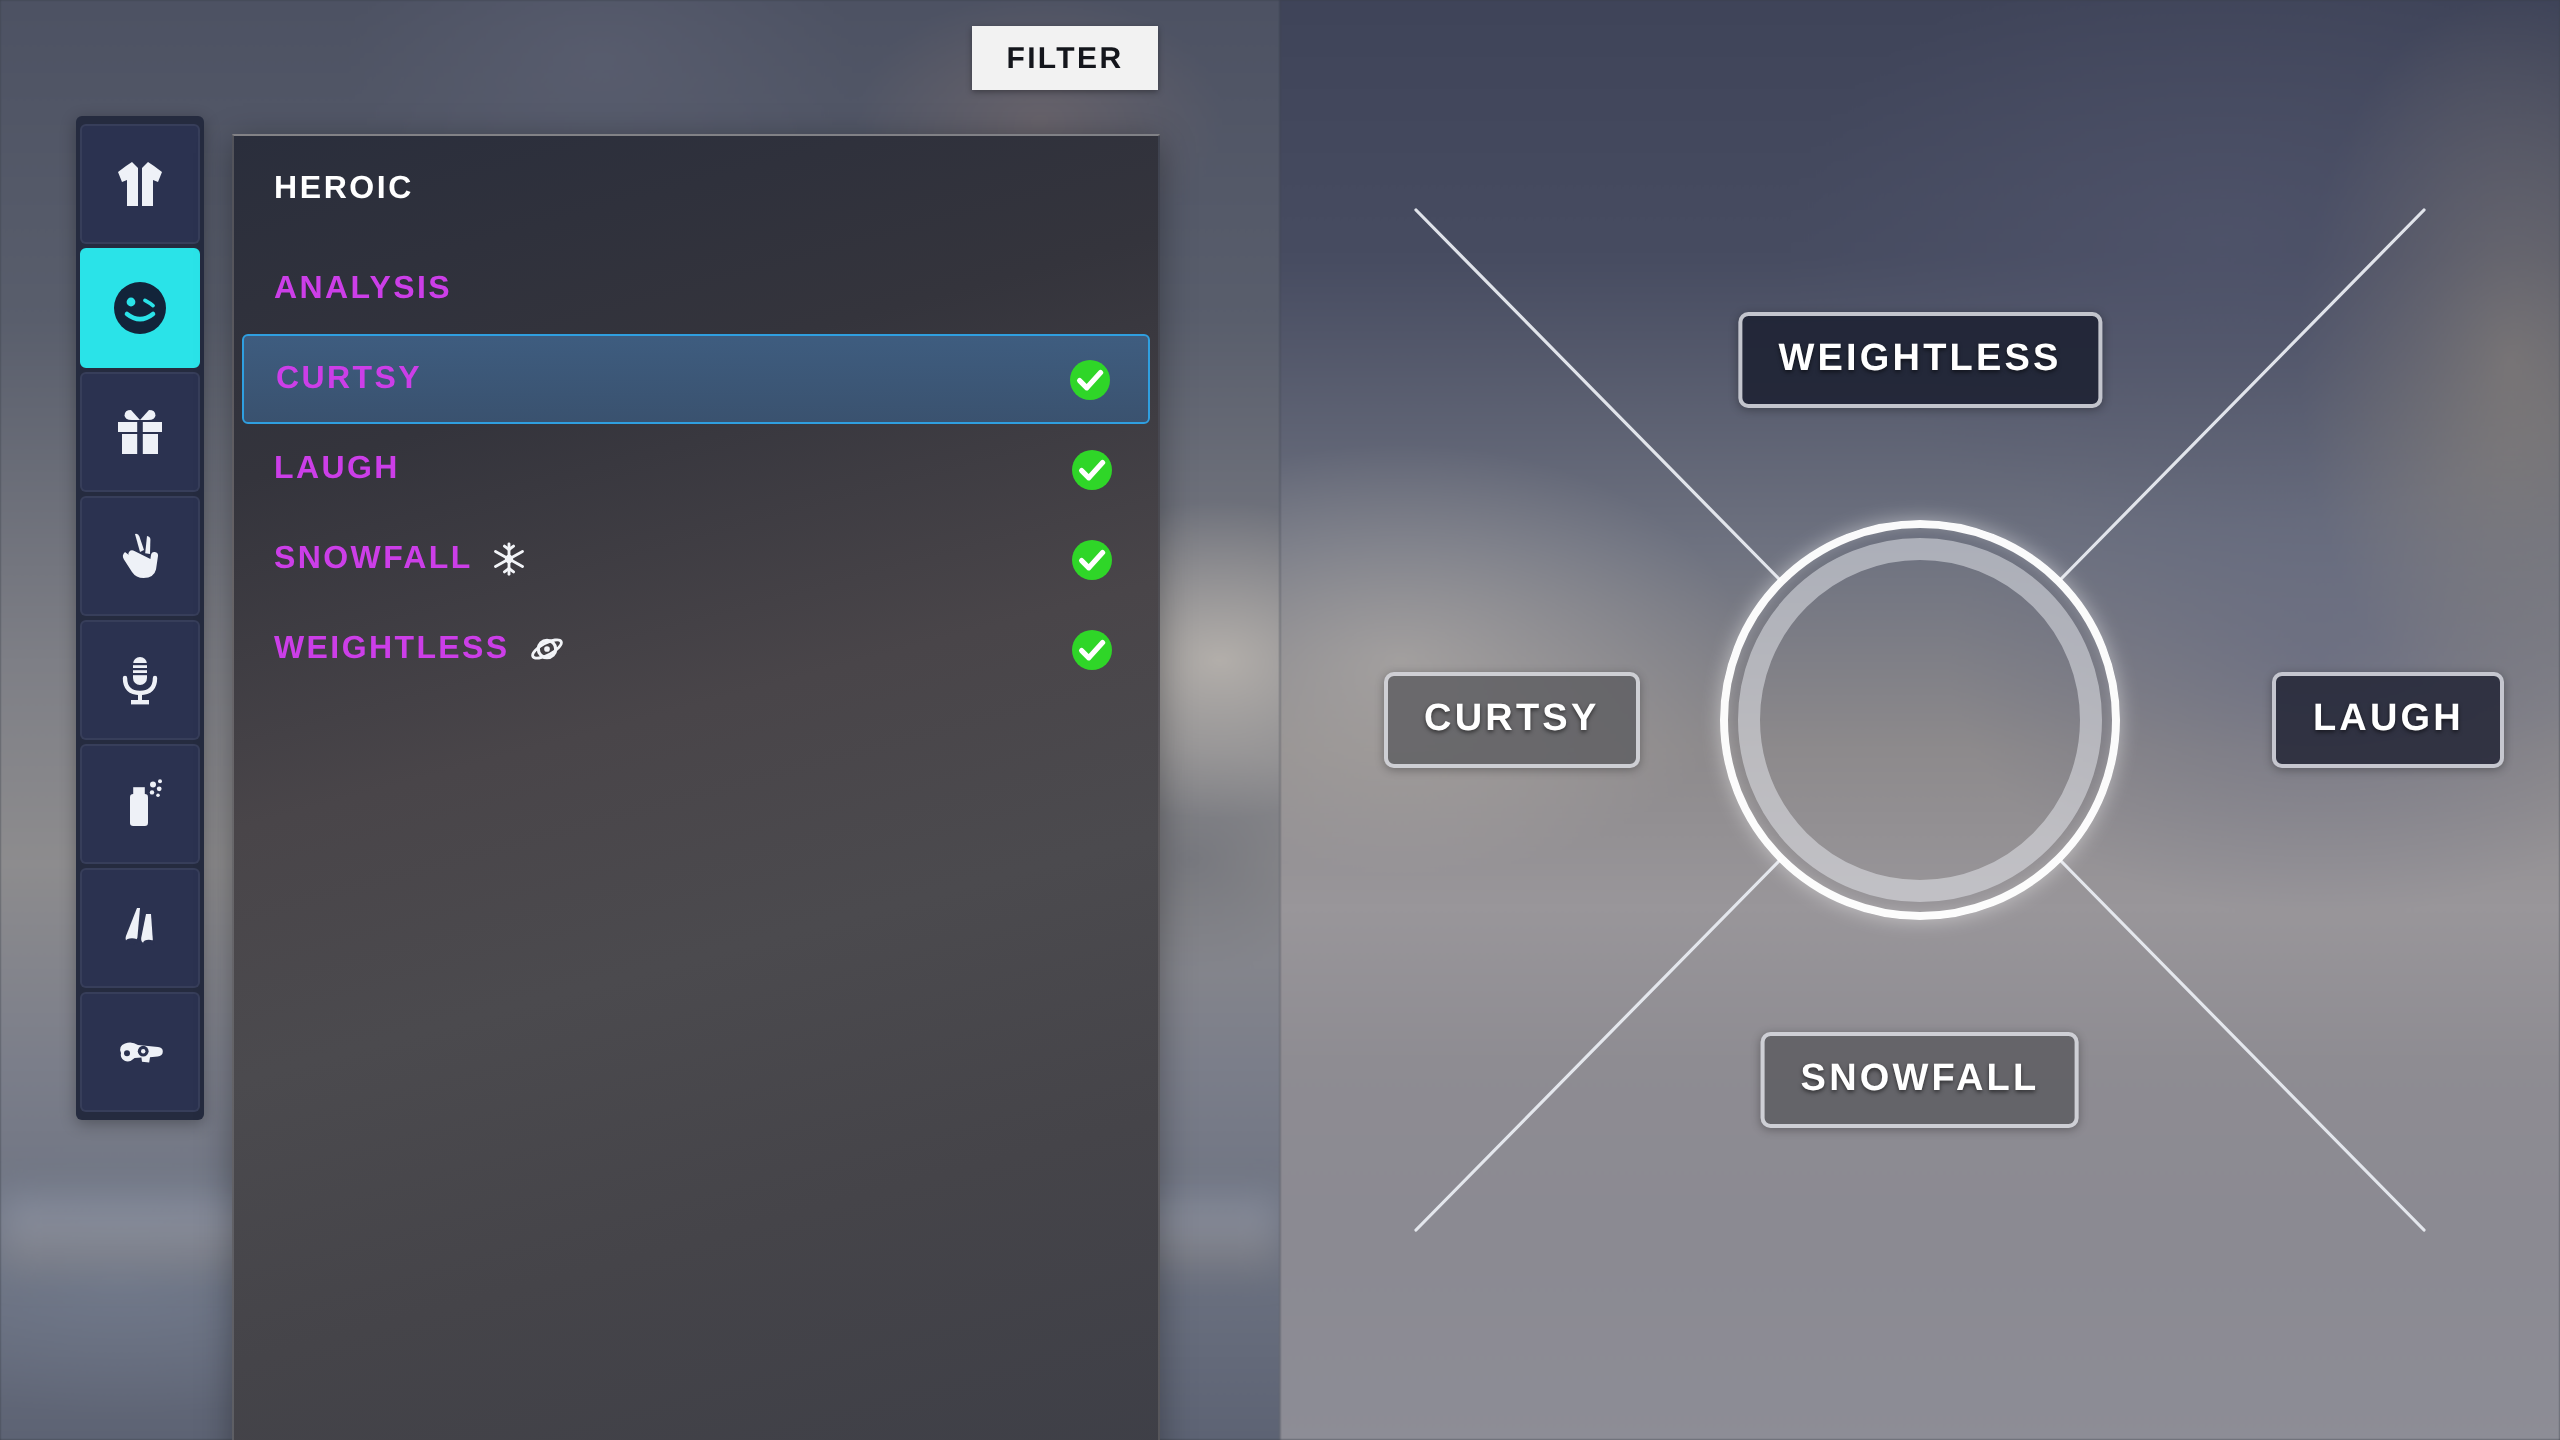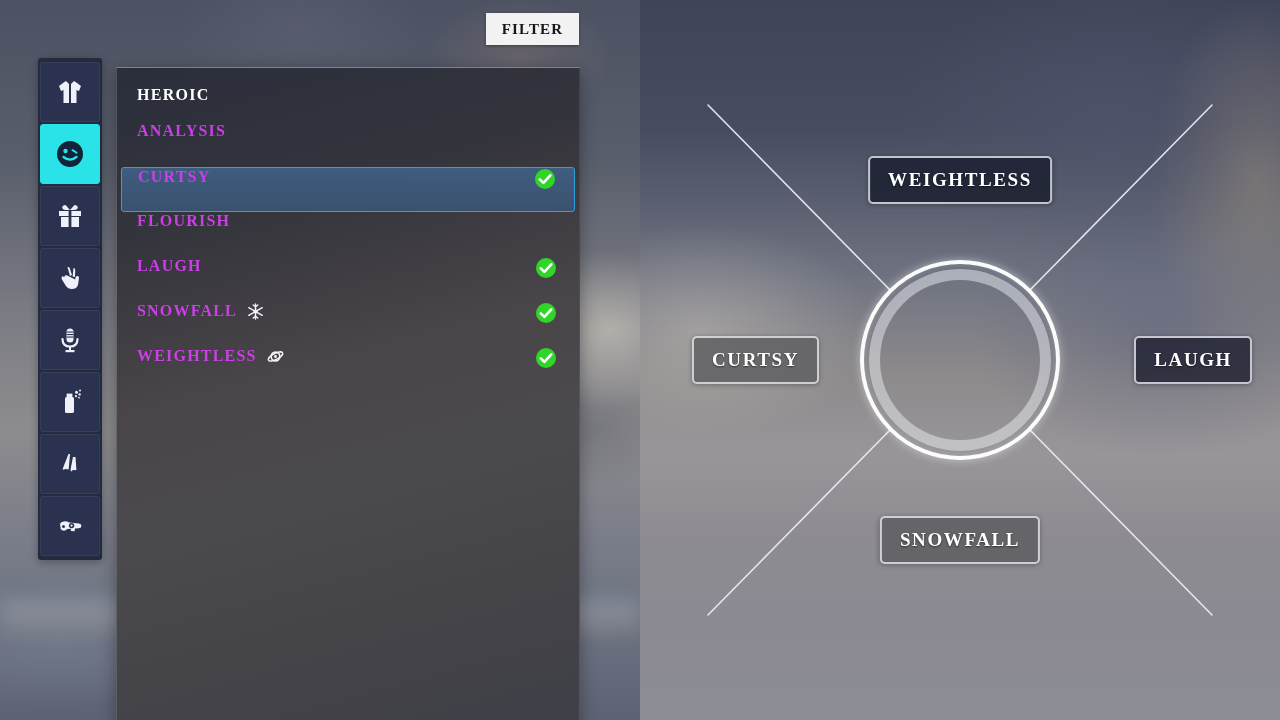--- a/index.html
+++ b/index.html
@@ -1,19 +1,19 @@
 <!DOCTYPE html>
 <html><head>
 <meta charset="utf-8">
 <style>
   * { margin:0; padding:0; box-sizing:border-box; }
   html,body { width:1280px; height:720px; overflow:hidden; background:#3a3f4a;
     font-family:"Liberation Sans", sans-serif; }
 
-  #root { position:relative; width:1140px; height:720px;font-family:Liberation Serif, serif; }
+  #root { position:relative; width:1140px; height:720px; }
 
   
   .bg-left{
     position:absolute; left:0; top:0; width:640px; height:720px; overflow:hidden;
     background:
       radial-gradient(130px 90px at 520px 60px, rgba(120,108,110,.55), rgba(120,108,110,0) 70%),
       radial-gradient(180px 120px at 300px 30px, rgba(96,100,118,.5), rgba(96,100,118,0) 70%),
       radial-gradient(150px 110px at 610px 330px, rgba(196,190,182,.75), rgba(196,190,182,0) 72%),
       radial-gradient(120px 80px at 595px 430px, rgba(110,112,120,.7), rgba(110,112,120,0) 72%),
       radial-gradient(200px 90px at 60px 640px, rgba(120,130,150,.5), rgba(120,130,150,0) 75%),
@@ -71,21 +71,21 @@
     box-shadow:0 4px 16px rgba(0,0,0,.35);
     overflow:hidden;
   }
   .panel-head{
     height:54px; display:flex; align-items:center;
     padding:0 0 0 20px;
     color:#ffffff; font-size:16px; font-weight:bold; letter-spacing:1.3px;
   }
   .rows{ position:relative; }
   .row{
-    position:relative; height:45px; display:flex; align-items:flex-start;
+    position:relative; height:45px; display:flex; align-items:center;
     padding:0 22px 0 20px;
   }
   .row .label{
     color:#cc3ee8; font-size:16px; font-weight:bold; letter-spacing:1.2px;
     white-space:nowrap;
   }
   .row .tag-icon{ margin-left:9px; display:flex; align-items:center; }
   .row .spacer{ flex:1; }
   .check{ width:22px; height:22px; flex:0 0 22px; }
   .check.hidden{ visibility:hidden; }
@@ -258,28 +258,20 @@
           <span class="spacer"></span>
           <span class="check hidden"><svg width="22" height="22" viewBox="0 0 22 22">
     <circle cx="11" cy="11" r="10" fill="#2fd628"></circle>
     <path d="M5.8 11.3 L9.4 14.9 L16.3 7.3" stroke="#fff" stroke-width="2.6" fill="none" stroke-linecap="round" stroke-linejoin="round"></path>
             </svg></span>
         </div>
         <div class="row selected">
           <span class="label">CURTSY</span>
           <span class="spacer"></span>
           <span class="check"><svg width="22" height="22" viewBox="0 0 22 22">
-    <circle cx="11" cy="11" r="10" fill="#2fd628"></circle>
-    <path d="M5.8 11.3 L9.4 14.9 L16.3 7.3" stroke="#fff" stroke-width="2.6" fill="none" stroke-linecap="round" stroke-linejoin="round"></path>
-            </svg></span>
-        </div>
-        <div class="row">
-          <span class="label">FLOURISH</span>
-          <span class="spacer"></span>
-          <span class="check hidden"><svg width="22" height="22" viewBox="0 0 22 22">
     <circle cx="11" cy="11" r="10" fill="#2fd628"></circle>
     <path d="M5.8 11.3 L9.4 14.9 L16.3 7.3" stroke="#fff" stroke-width="2.6" fill="none" stroke-linecap="round" stroke-linejoin="round"></path>
             </svg></span>
         </div>
         <div class="row">
           <span class="label">LAUGH</span>
           <span class="spacer"></span>
           <span class="check"><svg width="22" height="22" viewBox="0 0 22 22">
     <circle cx="11" cy="11" r="10" fill="#2fd628"></circle>
     <path d="M5.8 11.3 L9.4 14.9 L16.3 7.3" stroke="#fff" stroke-width="2.6" fill="none" stroke-linecap="round" stroke-linejoin="round"></path>

